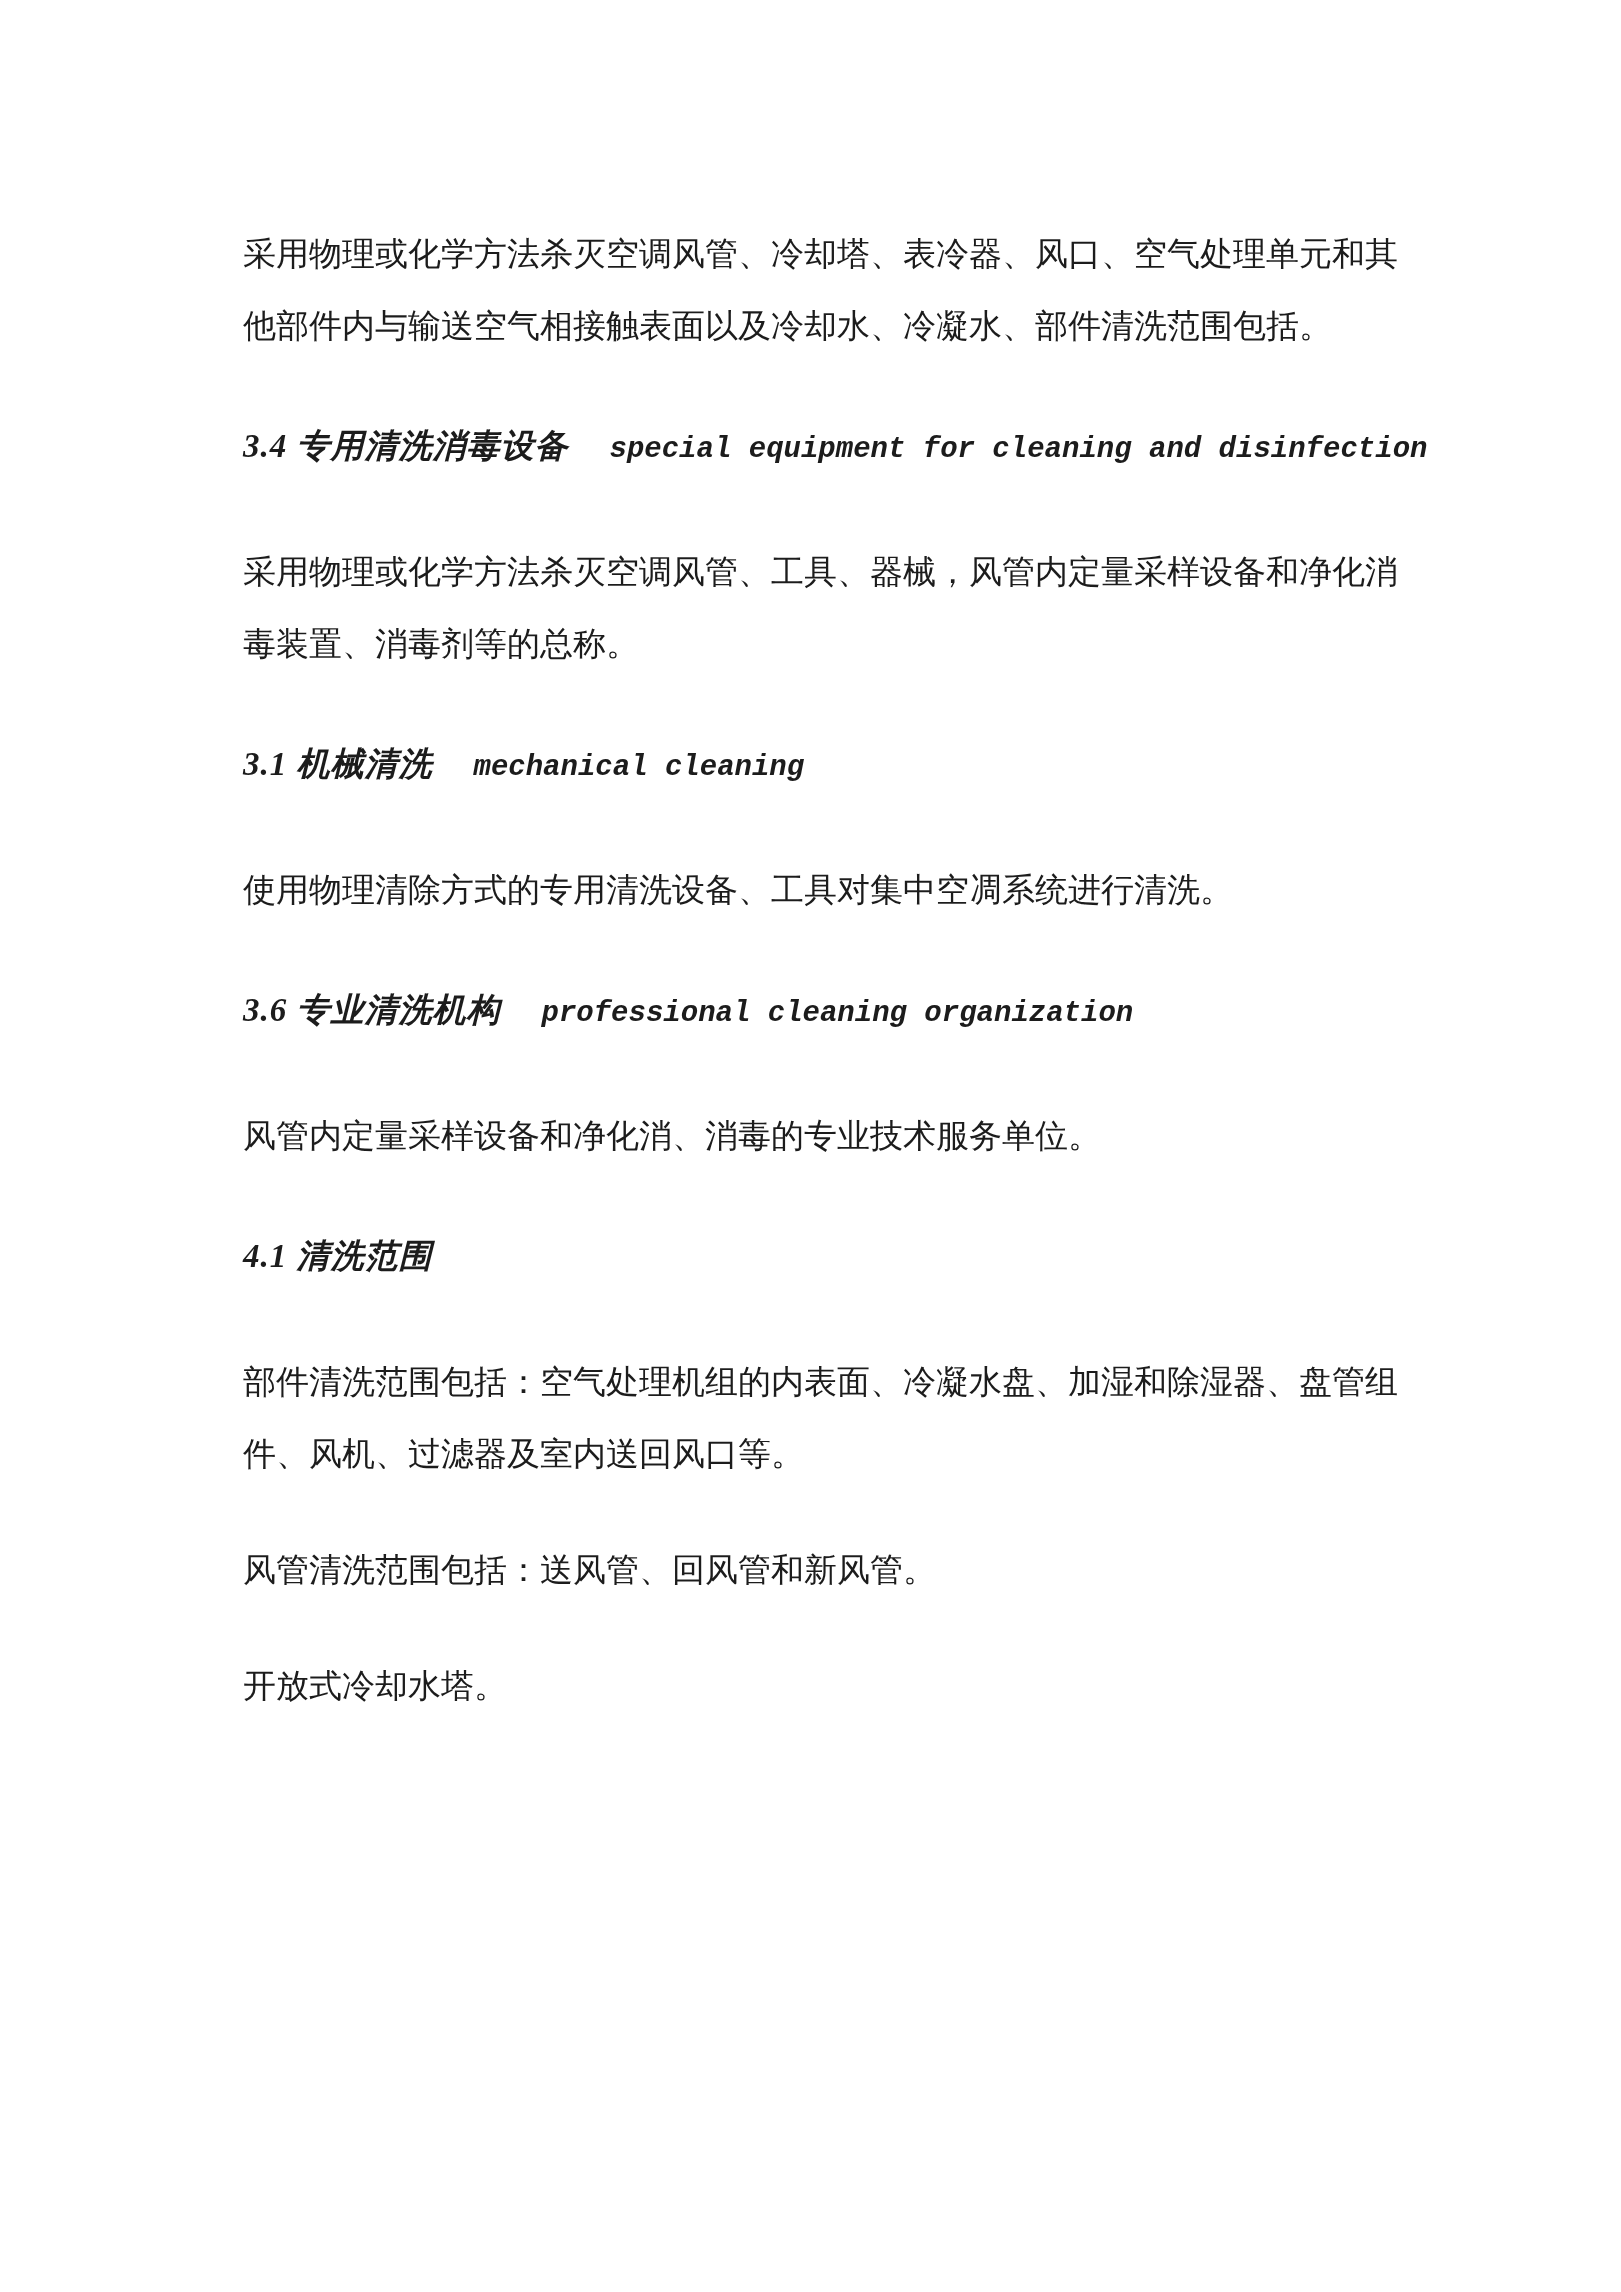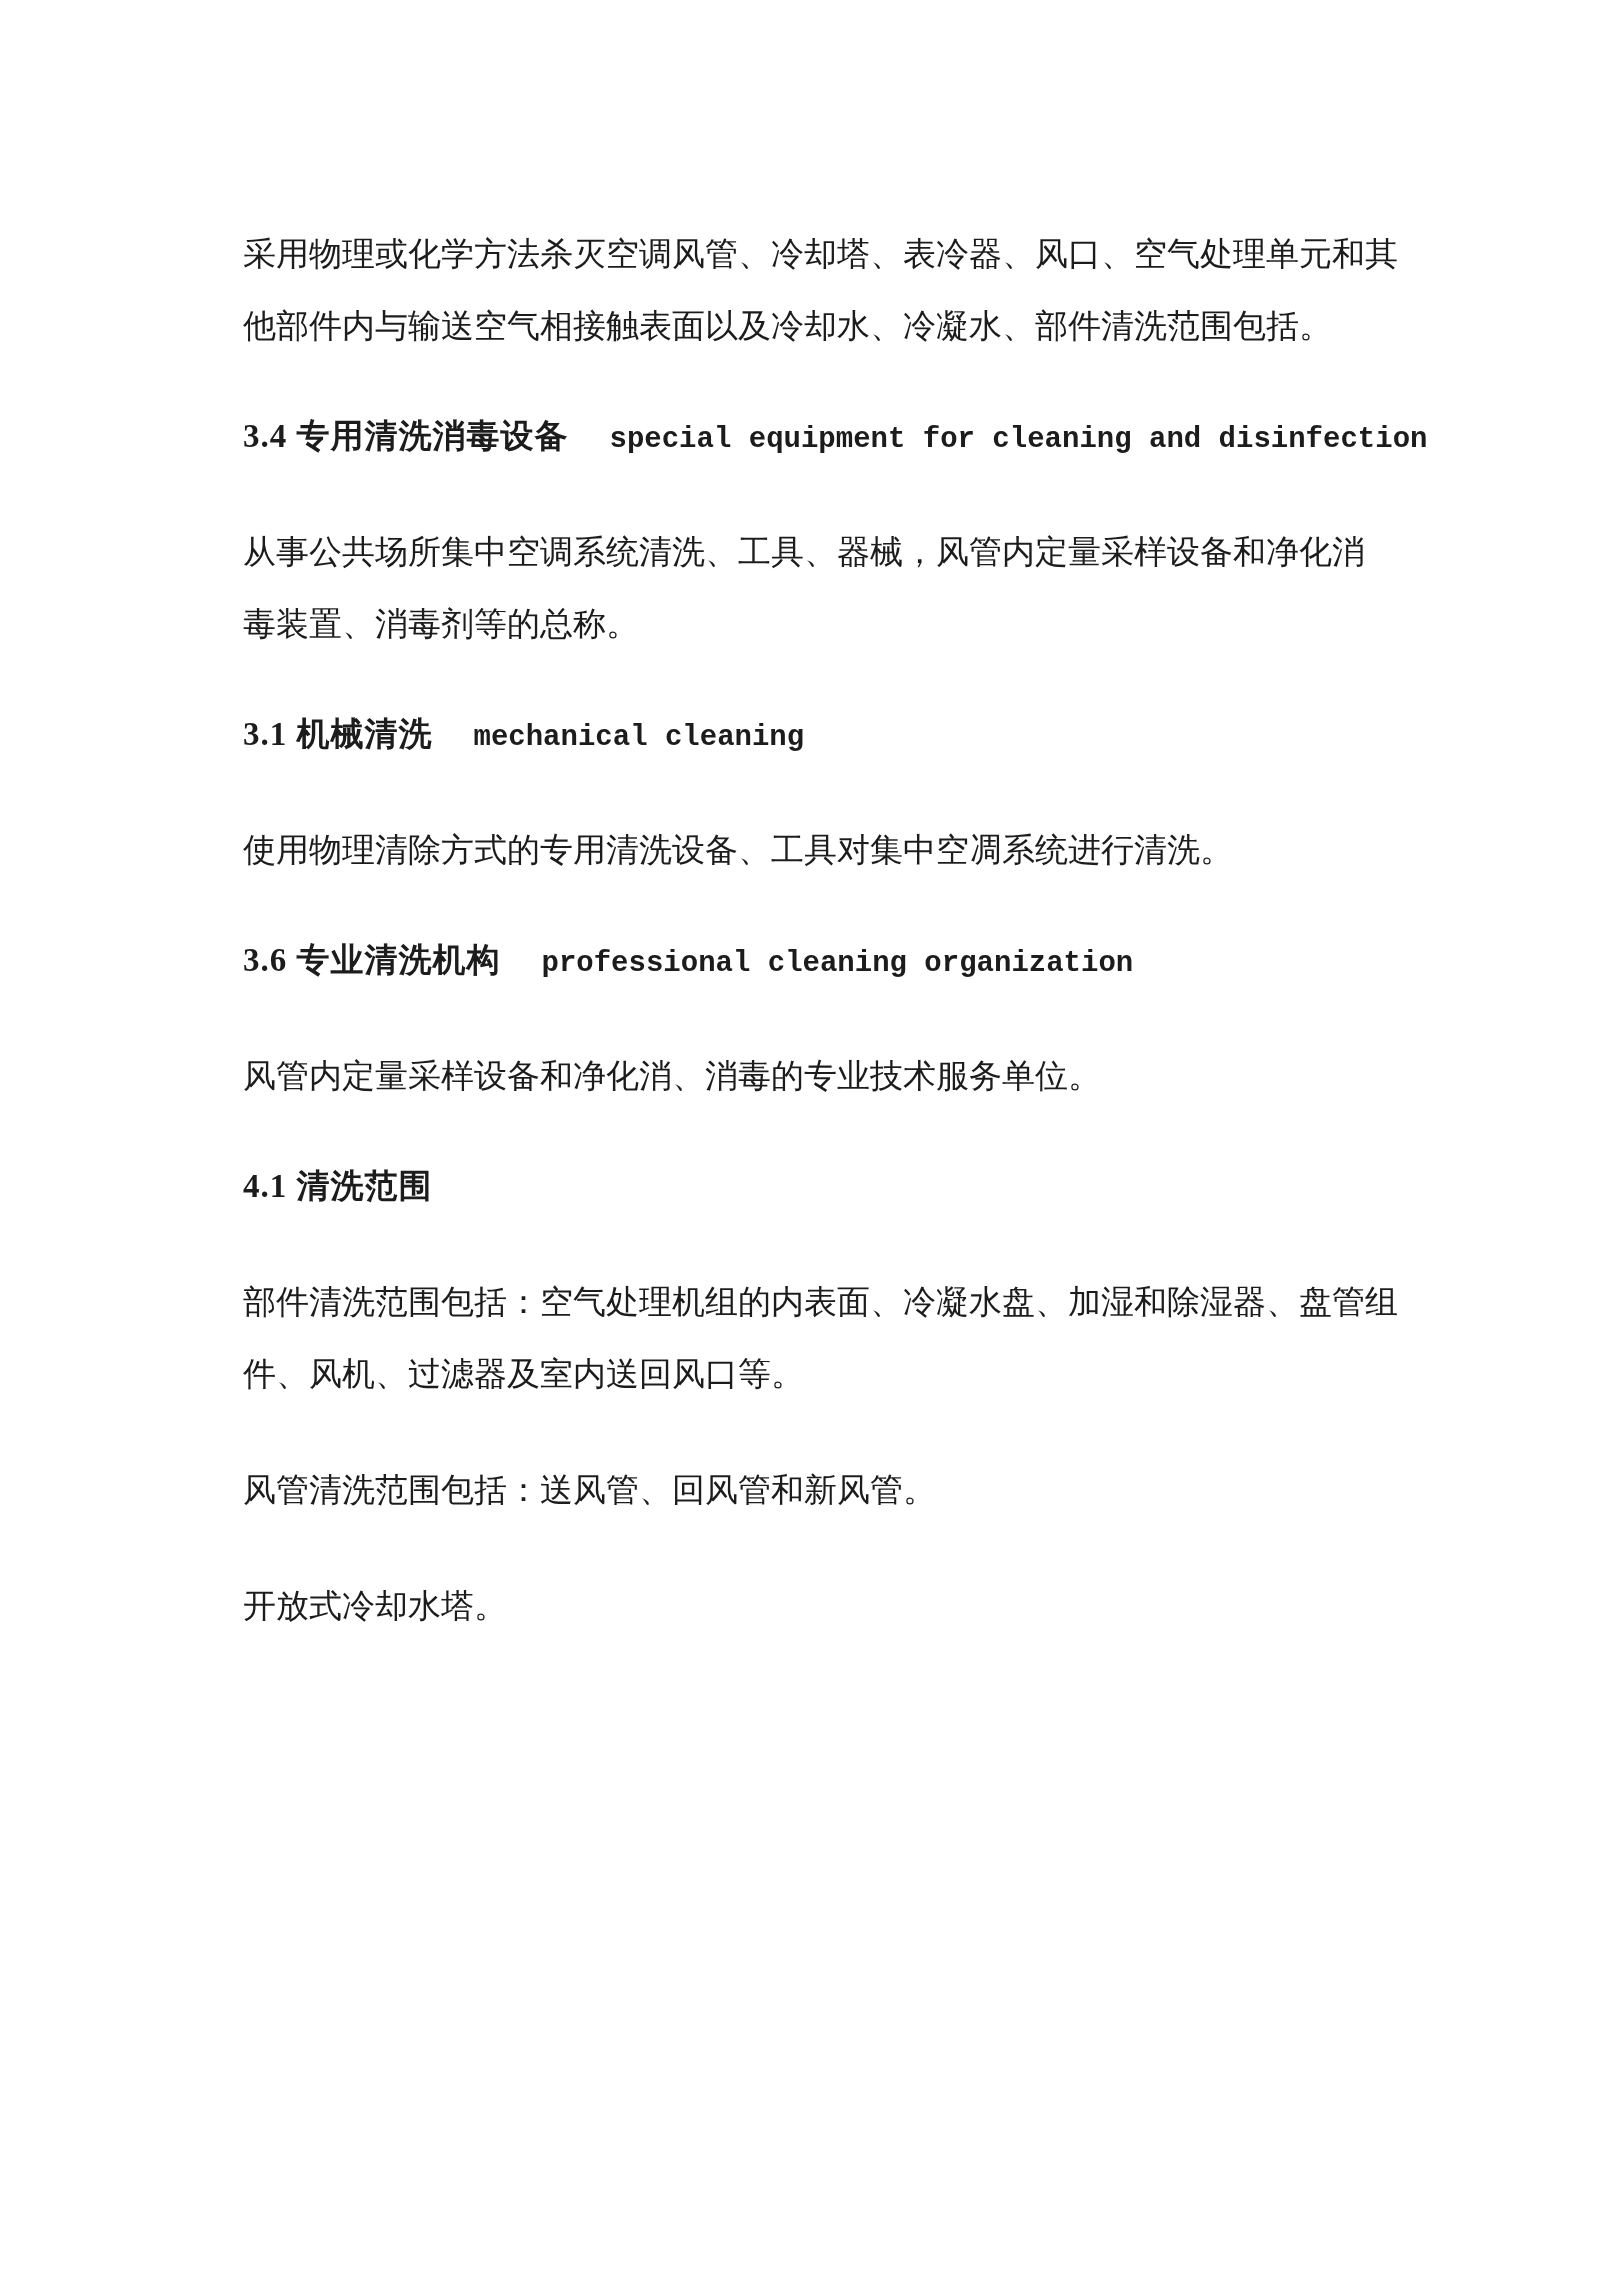--- a/index.html
+++ b/index.html
@@ -21,23 +21,24 @@
   .block + .block {
     margin-top: 44px;
   }
   .para-line {
     font-size: 33px;
     line-height: 72px;
     white-space: nowrap;
     font-weight: 400;
   }
   .heading {
-    line-height: 60px;
+    line-height: 80px;
     white-space: nowrap;
     font-weight: 700;
+    font-style: italic;
   }
   .heading .zh {
     font-size: 33px;
     font-family: "Liberation Serif", "DejaVu Serif", serif;
     letter-spacing: 1px;
   }
   .heading .en {
     font-size: 29px;
     font-family: "Liberation Mono", "DejaVu Sans Mono", monospace;
     margin-left: 41px;
@@ -51,21 +52,21 @@
   <div class="block">
     <div class="para-line">采用物理或化学方法杀灭空调风管、冷却塔、表冷器、风口、空气处理单元和其</div>
     <div class="para-line">他部件内与输送空气相接触表面以及冷却水、冷凝水、部件清洗范围包括。</div>
   </div>
 
   <div class="block heading">
     <span class="zh">3.4 专用清洗消毒设备</span><span class="en">special equipment for cleaning and disinfection</span>
   </div>
 
   <div class="block">
-    <div class="para-line">从事公共场所集中空调系统清洗、工具、器械，风管内定量采样设备和净化消</div>
+    <div class="para-line">采用物理或化学方法杀灭空调风管、工具、器械，风管内定量采样设备和净化消</div>
     <div class="para-line">毒装置、消毒剂等的总称。</div>
   </div>
 
   <div class="block heading">
     <span class="zh">3.1 机械清洗</span><span class="en">mechanical cleaning</span>
   </div>
 
   <div class="block">
     <div class="para-line">使用物理清除方式的专用清洗设备、工具对集中空凋系统进行清洗。</div>
   </div>

